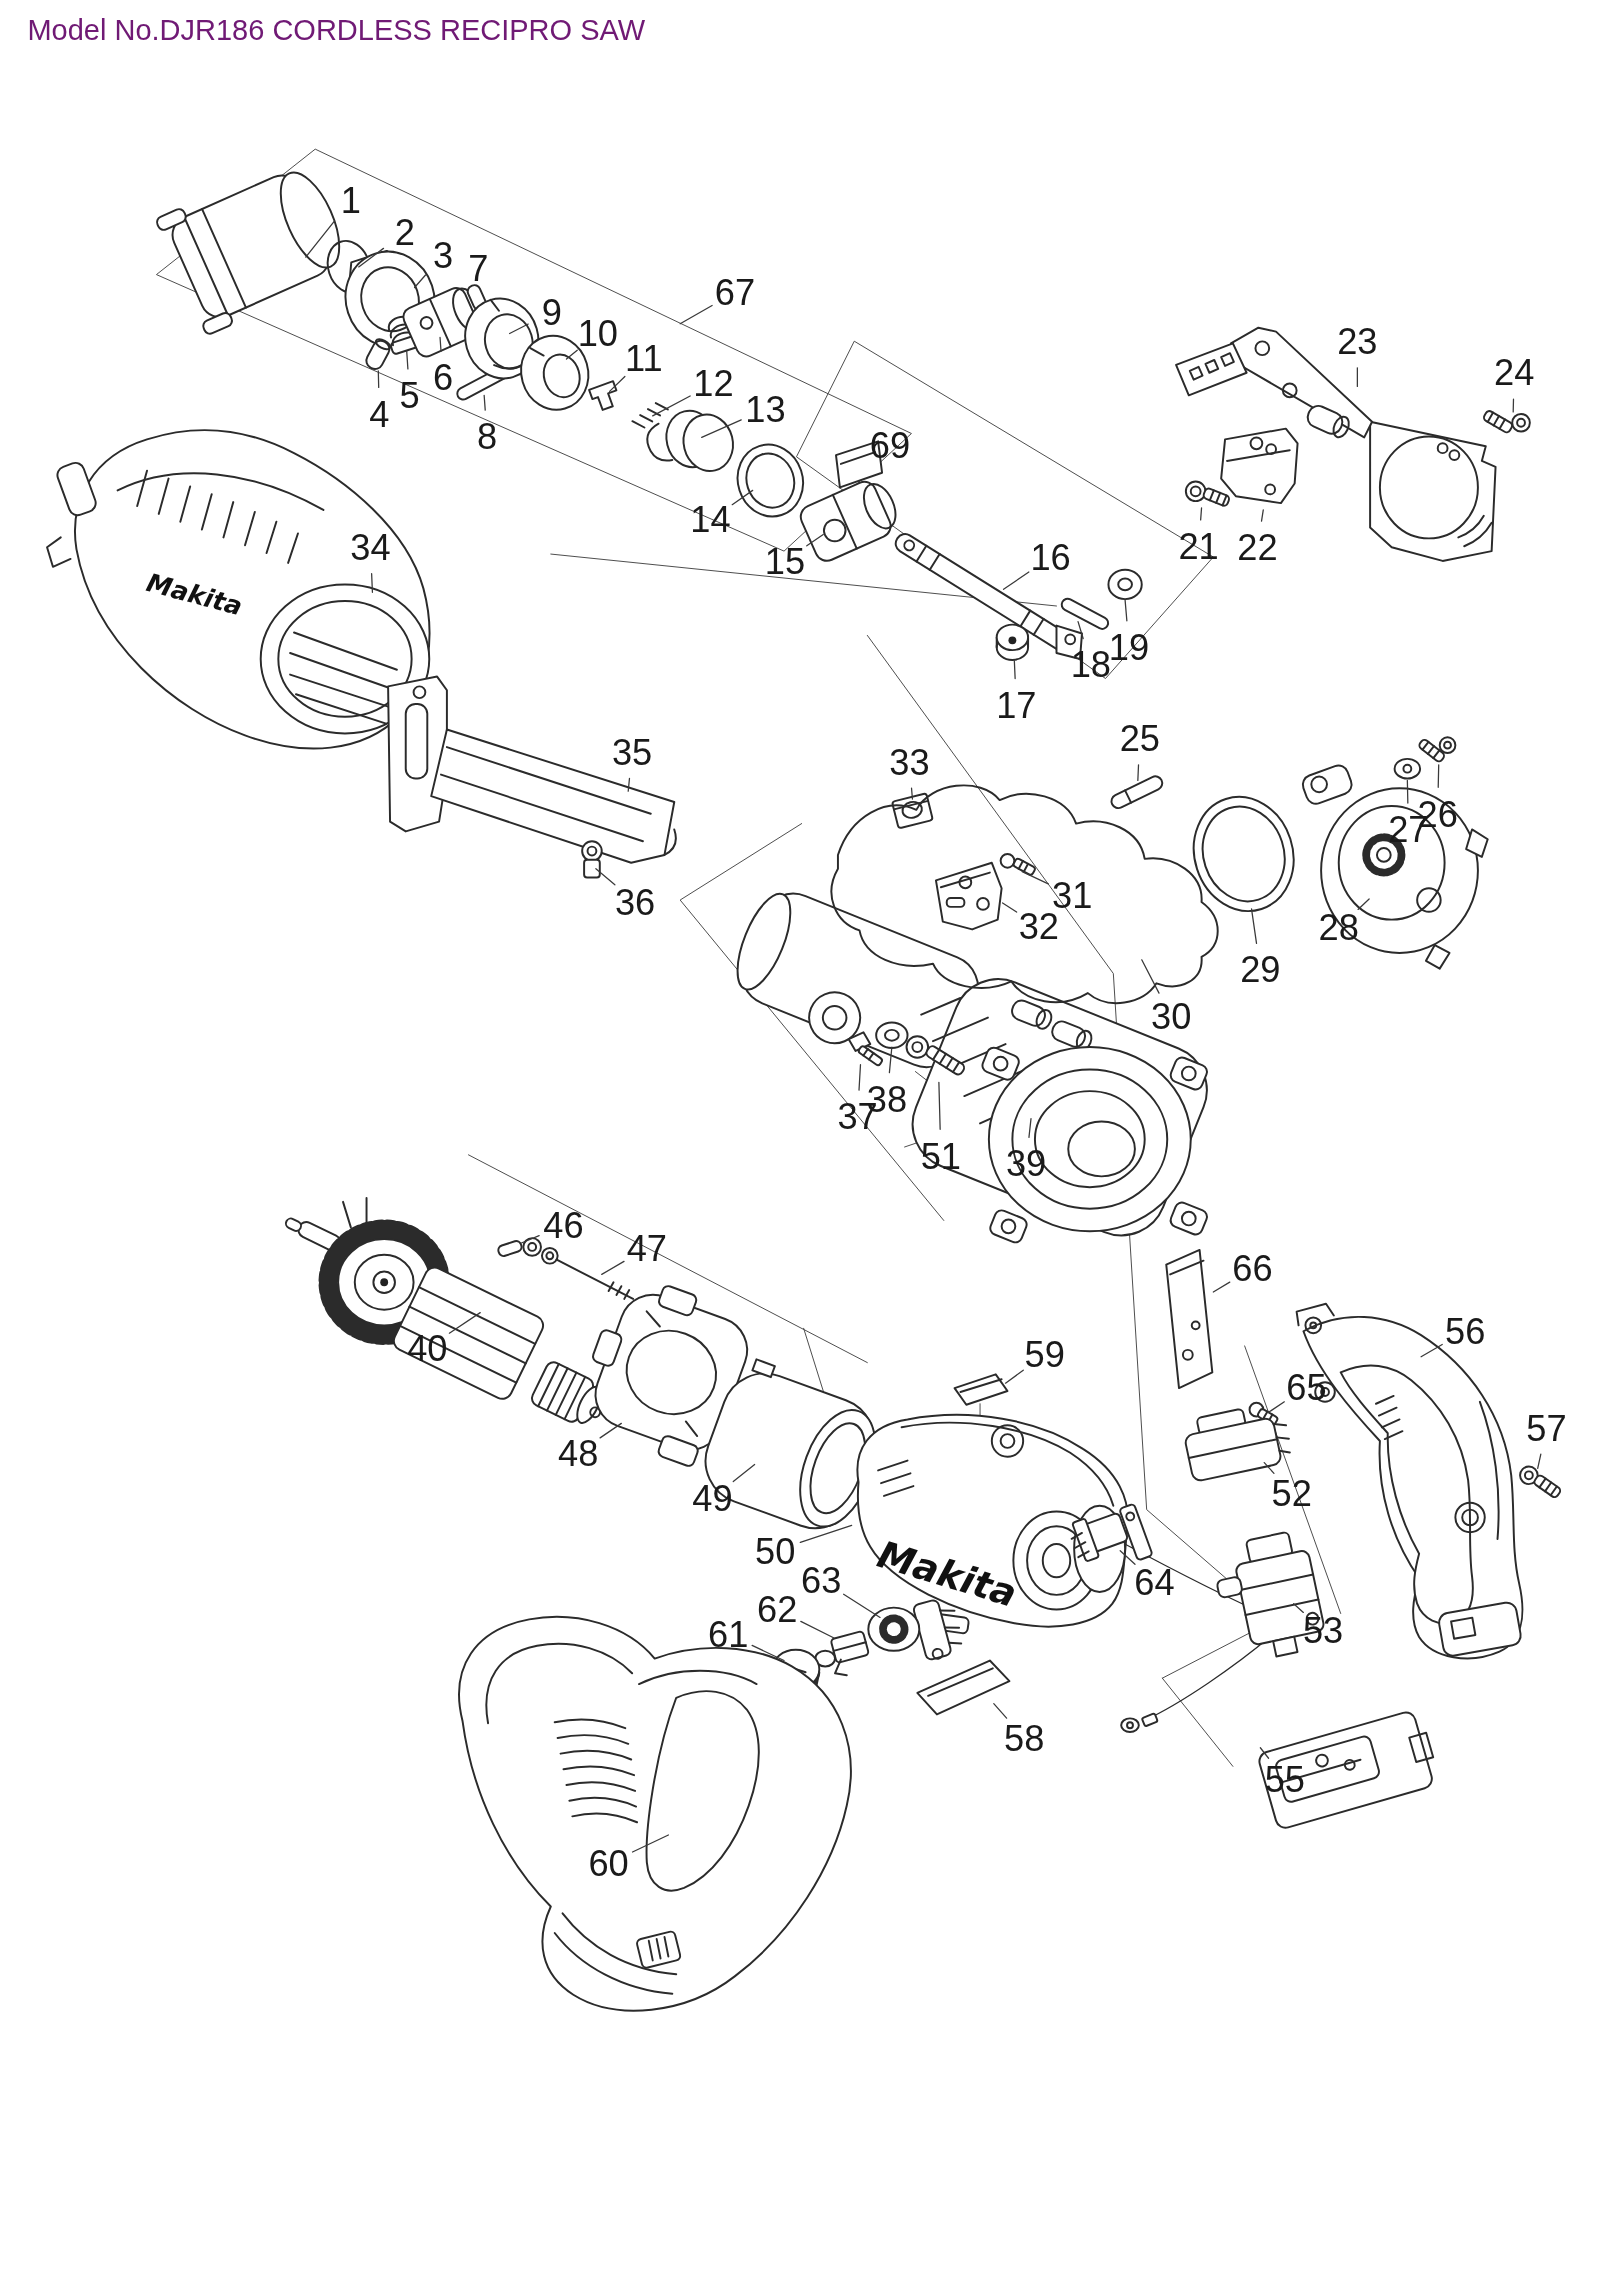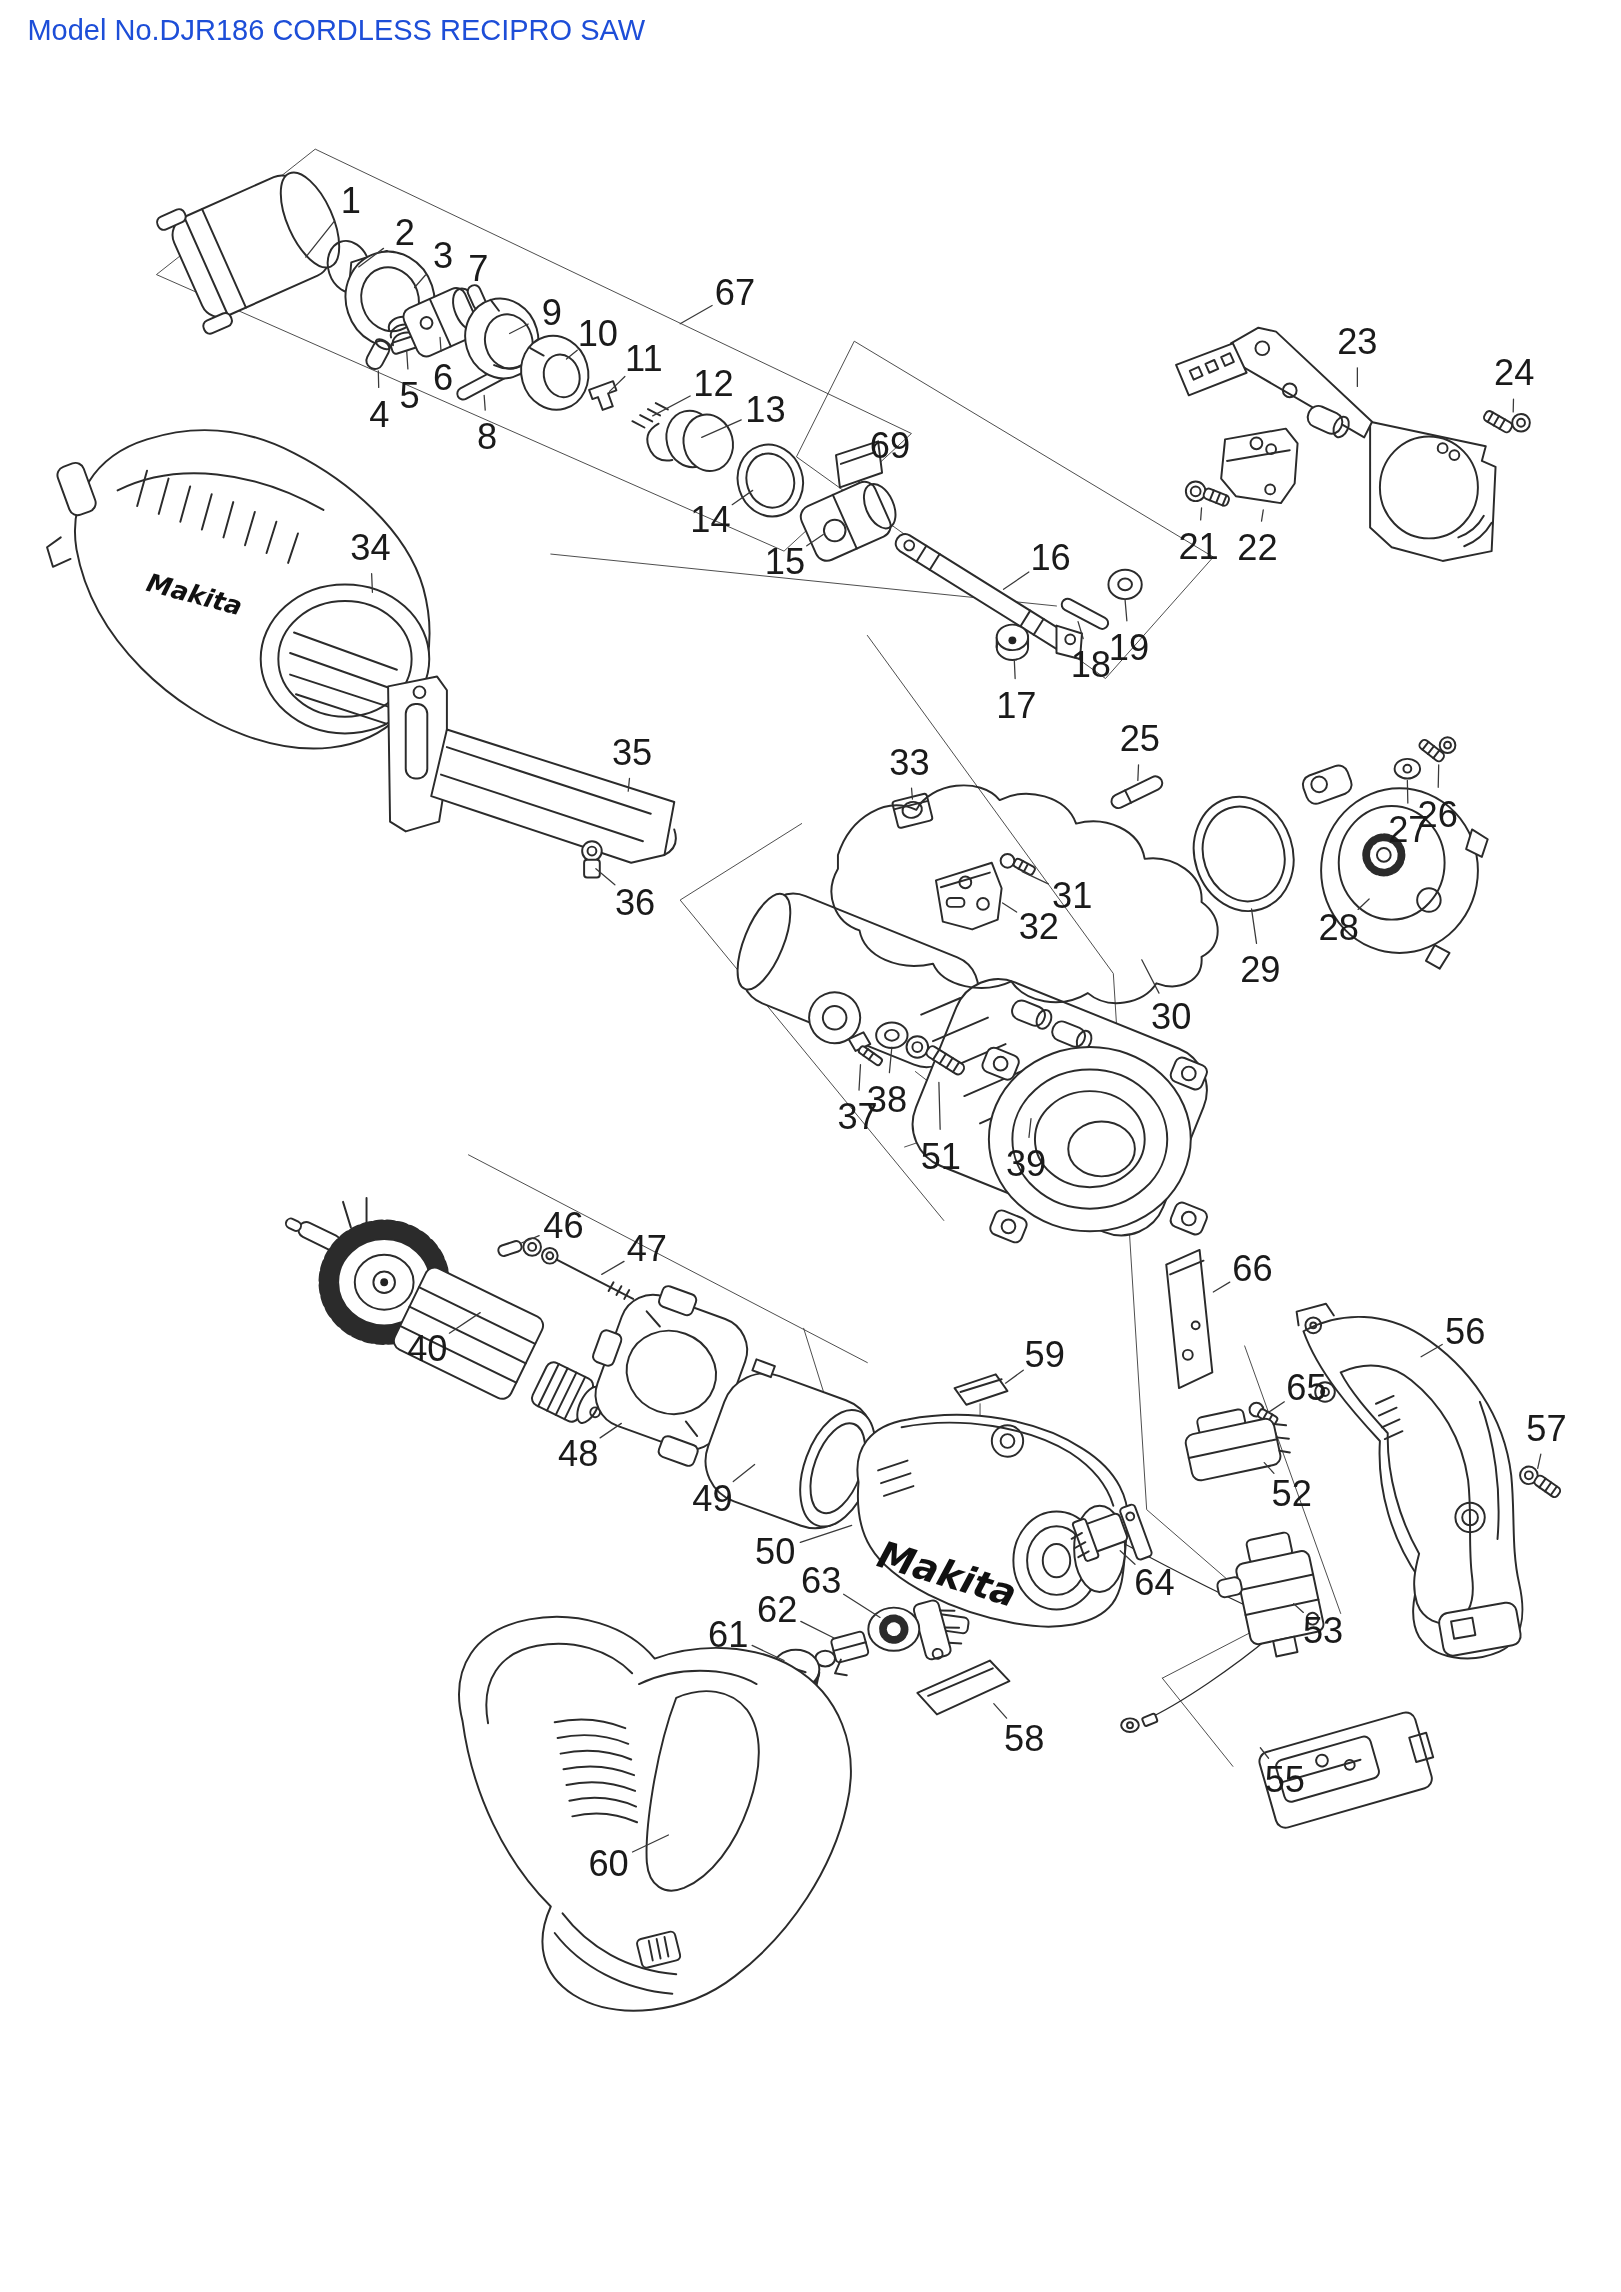--- a/index.html
+++ b/index.html
@@ -1,18 +1,18 @@
 <!DOCTYPE html>
 <html><head>
 <meta charset="utf-8">
 <style>
   html,body{margin:0;padding:0;background:#fff}
   .page{position:relative;width:1621px;height:2293px;background:#fff;overflow:hidden;
         font-family:"Liberation Sans",sans-serif}
-  .title{position:absolute;left:27.4px;top:13.7px;font-size:29px;color:#1d4ed8;white-space:nowrap}
+  .title{position:absolute;left:27.4px;top:13.7px;font-size:29px;color:#701a75;white-space:nowrap}
   svg{position:absolute;left:0;top:0}
   svg path,svg rect,svg ellipse,svg circle,svg line,svg polyline,svg polygon{
      fill:none;stroke:#2b2b2b;stroke-width:2;stroke-linecap:round;stroke-linejoin:round}
   svg .body{fill:#ffffff}
   svg .construction path{stroke:#4a4a4a;stroke-width:1}
   svg .leader{stroke:#3a3a3a;stroke-width:1.3}
   svg text.part-num{font-family:"Liberation Sans",sans-serif;font-size:37px;fill:#1a1a1a;
      stroke:none;text-anchor:middle}
   svg text.logo{font-family:"DejaVu Sans",sans-serif;font-style:italic;font-weight:bold;
      fill:#111;stroke:none}

